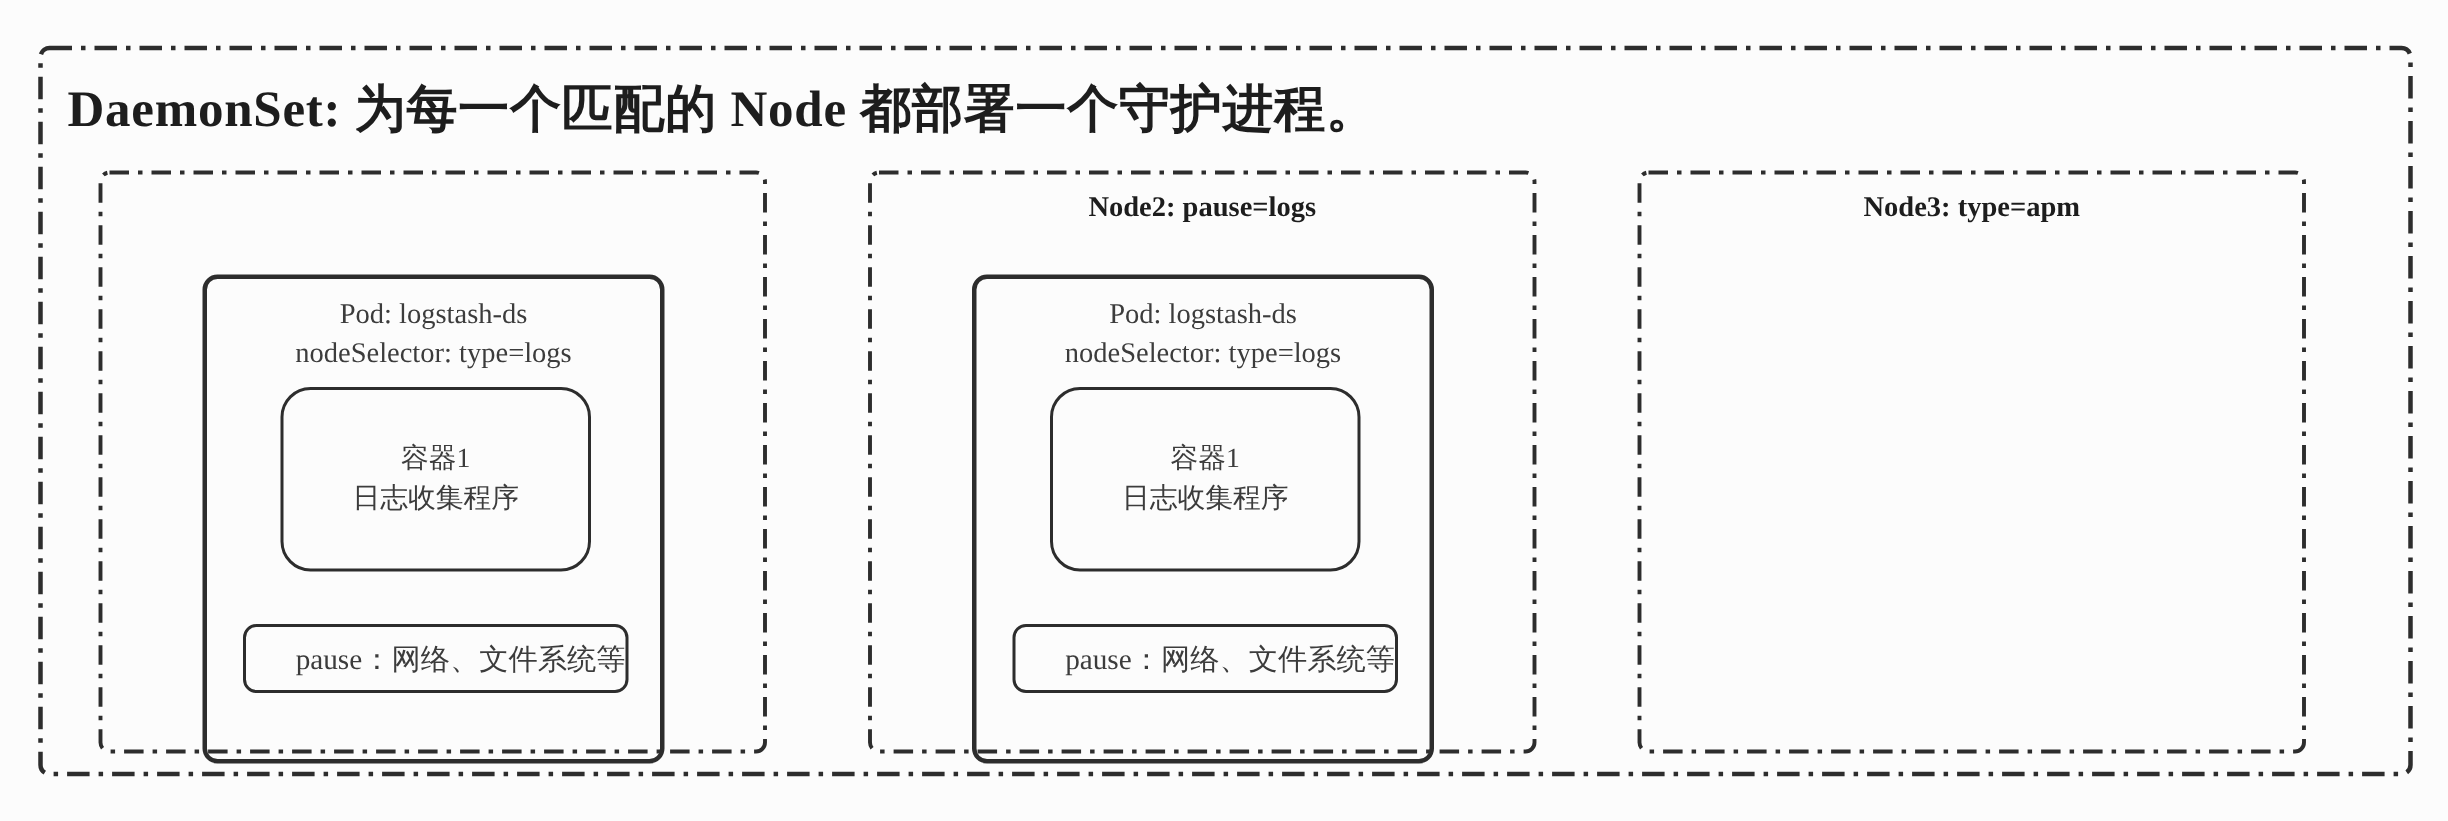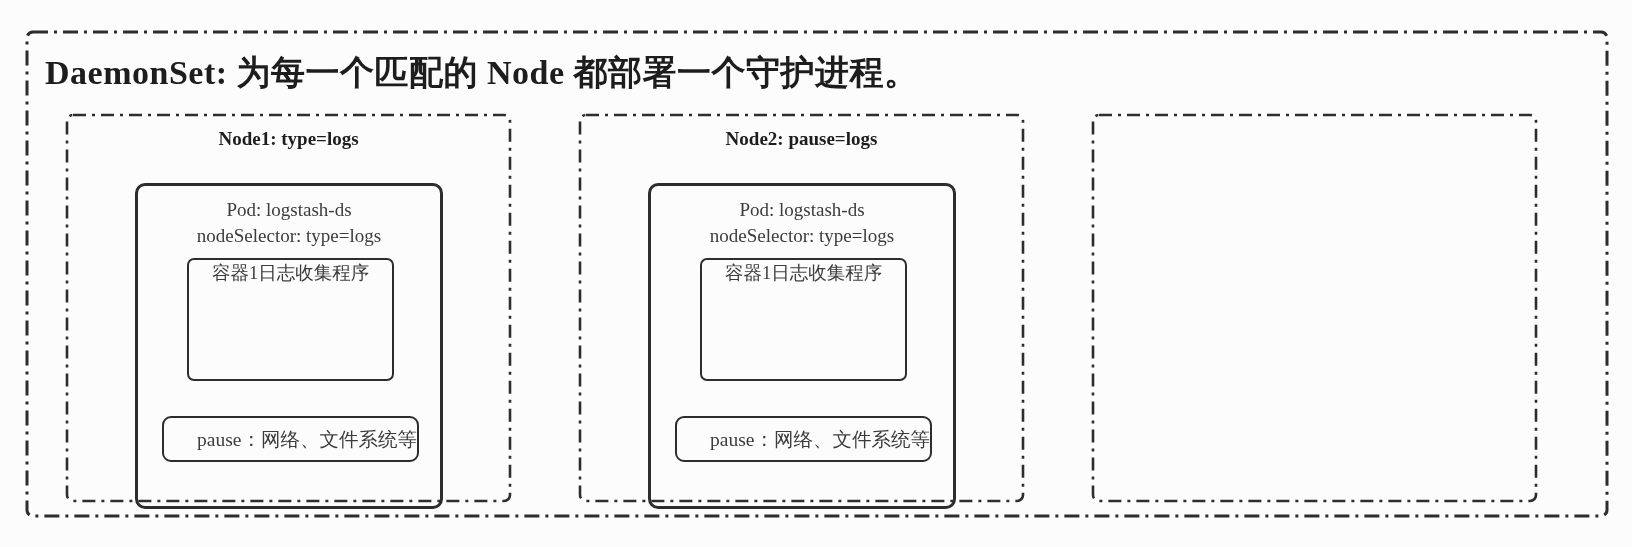--- a/index.html
+++ b/index.html
@@ -77,23 +77,23 @@
     text-align:center;
     font-size:19px;
     line-height:26px;
     color:var(--body-text);
   }
   .container-box{
     position:absolute;
     left:49px;top:72px;
     width:207px;height:123px;
     border:2.5px solid var(--stroke);
-    border-radius:7px;
+    border-radius:20px;
     display:flex;
-    flex-direction:row;
+    flex-direction:column;
     justify-content:center;
     text-align:center;
     font-size:18.5px;
     line-height:27px;
     color:var(--body-text);
   }
   .pause-box{
     position:absolute;
     left:24px;top:230px;
     width:257px;height:46px;
@@ -117,21 +117,20 @@
       <rect x="2" y="2" width="1580" height="484" rx="6" stroke-width="3" stroke-dasharray="15 6 3 6"></rect>
     </svg>
 
     <div class="diagram-title">DaemonSet: 为每一个匹配的 Node 都部署一个守护进程。</div>
   </div>
 
   <div class="node node-1">
     <svg class="border-svg" width="447" height="390" aria-hidden="true">
       <rect x="2" y="2" width="443" height="386" rx="6" stroke-width="2.6" stroke-dasharray="13 6 3 6"></rect>
     </svg>
-    <div class="node-label">Node1: type=logs</div>
 
     <div class="pod">
       <div class="pod-header">
         <div>Pod: logstash-ds</div>
         <div>nodeSelector: type=logs</div>
       </div>
       <div class="container-box">
         <div>容器1</div>
         <div>日志收集程序</div>
       </div>
@@ -159,15 +158,16 @@
       <div class="pause-box">
         <span>pause：网络、文件系统等</span>
       </div>
     </div>
   </div>
 
   <div class="node node-3">
     <svg class="border-svg" width="447" height="390" aria-hidden="true">
       <rect x="2" y="2" width="443" height="386" rx="6" stroke-width="2.6" stroke-dasharray="13 6 3 6"></rect>
     </svg>
+    <div class="node-label">Node3: type=apm</div>
   </div>
 
 </div>
 
 </body></html>

